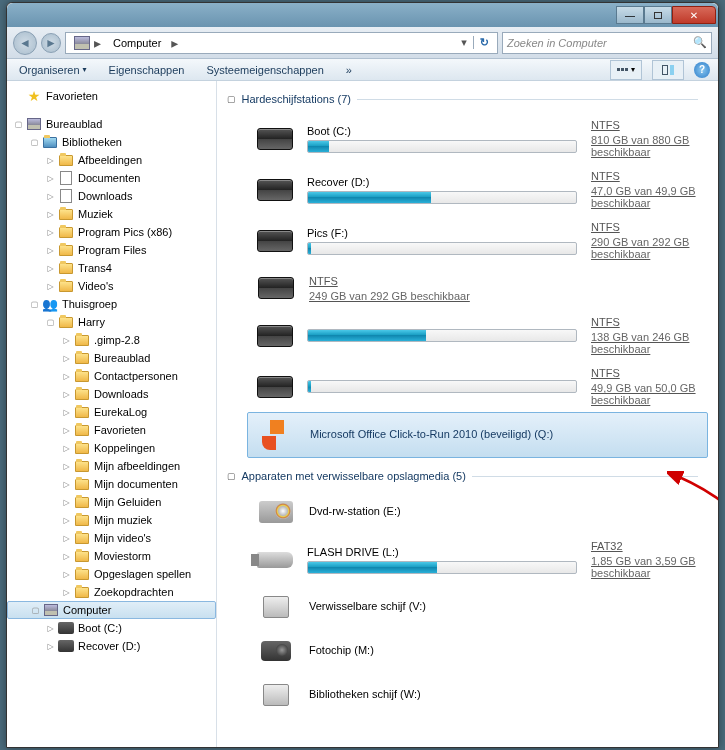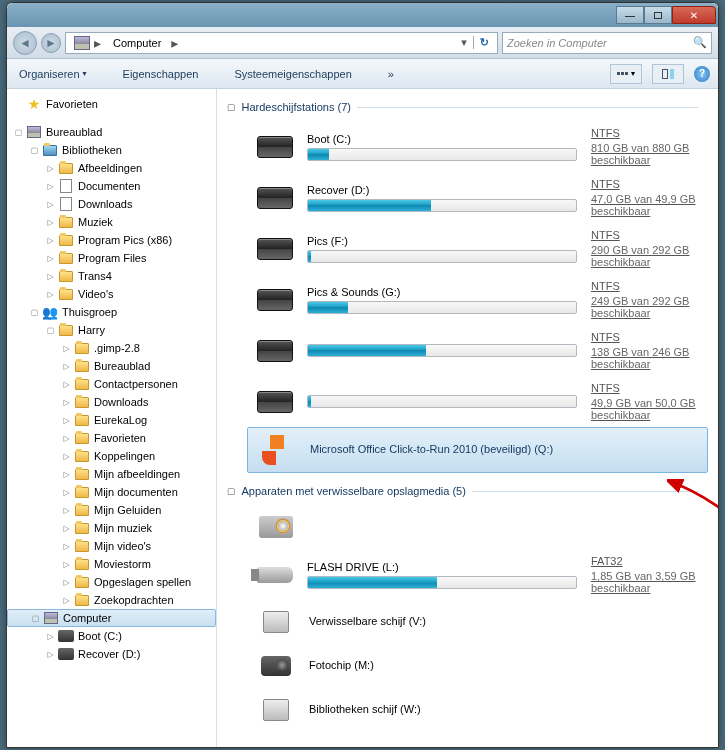--- a/index.html
+++ b/index.html
@@ -9,21 +9,21 @@
 .tbtn { width: 28px; height: 18px; border: 1px solid #5a7a90; background: linear-gradient(#c8dce8, #9ab8cc); display: flex; align-items: center; justify-content: center; font-size: 10px; }
 .tbtn.close { width: 44px; background: linear-gradient(#d86a5a, #c03a2a); color: #fff; border-color: #902010; border-radius: 0 4px 0 0; }
 .tbtn .sq { width: 8px; height: 7px; border: 1px solid #333; background: transparent; }
 .navbar { height: 32px; background: linear-gradient(#e8eef4, #d2dde8); border-bottom: 1px solid #b0c0d0; display: flex; align-items: center; padding: 0 6px; gap: 4px; }
 .navbtn { width: 24px; height: 24px; border-radius: 50%; background: radial-gradient(#d0dce6, #a8bccc); border: 1px solid #8aa0b4; display: flex; align-items: center; justify-content: center; color: #5a7890; font-size: 12px; }
 .addrbox { flex: 1; height: 22px; background: #fff; border: 1px solid #9ab; display: flex; align-items: center; padding: 0 2px; }
 .addrseg { padding: 0 6px; display: flex; align-items: center; height: 100%; gap: 4px;}
 .compicon { width: 16px; height: 14px; background: linear-gradient(#bbd, #889 60%, #c0c0b0 60%); border: 1px solid #668; }
 .searchbox { width: 210px; height: 22px; background: #fff; border: 1px solid #9ab; display: flex; align-items: center; padding: 0 4px; color: #888; font-style: italic; }
 .searchbox .mag { margin-left: auto; color: #3a6ea5; font-style: normal;}
-.toolbar { height: 30px; background: linear-gradient(#f4f8fb, #dde7f0); border-bottom: 1px solid #c4d2de; display: flex; align-items: center; padding: 0 8px; gap: 28px; }
+.toolbar { height: 22px; background: linear-gradient(#f4f8fb, #dde7f0); border-bottom: 1px solid #c4d2de; display: flex; align-items: center; padding: 0 8px; gap: 14px; }
 .tlabel { color: #1a3a5a; padding: 2px 4px; display:flex; align-items:center; gap:3px;}
 .tright { margin-left: auto; display: flex; align-items: center; gap: 10px; }
 .viewbtn { width: 32px; height: 20px; border: 1px solid #b0c4d6; background: #e8f0f6; display:flex; align-items:center; justify-content:center; gap:1px;}
 .helpbtn { width:16px; height:16px; border-radius:50%; background:radial-gradient(#8ac8f0,#2a7ac8); color:#fff; font-size:10px; font-weight:bold; display:flex; align-items:center; justify-content:center;}
 .body { flex: 1; display: flex; overflow: hidden; }
 .sidebar { width: 210px; border-right: 1px solid #d8e0e8; overflow-y: auto; padding: 6px 0; }
 .tree-item { display: flex; align-items: center; height: 18px; padding-right: 4px; white-space: nowrap; }
 .tree-item.sel { background: linear-gradient(#e0eef8, #c8e0f0); border: 1px solid #8ab8e0; border-radius: 2px; }
 .expander { width: 11px; height:11px; margin-right: 2px; display:flex; align-items:center; justify-content:center; color:#888; font-size:8px;}
 .ticon { width: 16px; height: 16px; margin-right: 4px; display:inline-flex; align-items:center; justify-content:center; font-size:11px;}
@@ -400,26 +400,20 @@
     </div>
     <div class="drive-meta">
       <div class="drive-fs">NTFS</div>
       <div class="drive-free">290 GB van 292 GB beschikbaar</div>
     </div>
           </div>
           <div class="drive-item">
     <div class="drive-icon">
               <div class="hdd"></div>
             </div>
-    <div class="drive-info">
-      <div class="drive-name">Pics &amp; Sounds (G:)</div>
-      <div class="bar">
-                <div class="bar-fill" style="width:15%"></div>
-              </div>
-    </div>
     <div class="drive-meta">
       <div class="drive-fs">NTFS</div>
       <div class="drive-free">249 GB van 292 GB beschikbaar</div>
     </div>
           </div>
           <div class="drive-item">
     <div class="drive-icon">
               <div class="hdd"></div>
             </div>
     <div class="drive-info">
@@ -459,20 +453,23 @@
 
       <div class="group-header" style="margin-top:8px">
         <span style="color:#555;font-size:9px">▢</span>
         <span>Apparaten met verwisselbare opslagmedia (5)</span>
           <span class="line"></span>
       </div>
       <div id="rem-list">
           <div class="drive-item">
             <div class="drive-icon">
               <div class="dvd"></div>
+            </div>
+            <div class="drive-info">
+              <div class="drive-name">Dvd-rw-station (E:)</div>
             </div>
             <div class="drive-meta"></div>
           </div>
           <div class="drive-item">
             <div class="drive-icon">
               <div class="usb"></div>
             </div>
             <div class="drive-info">
               <div class="drive-name">FLASH DRIVE (L:)</div>
       <div class="bar">

